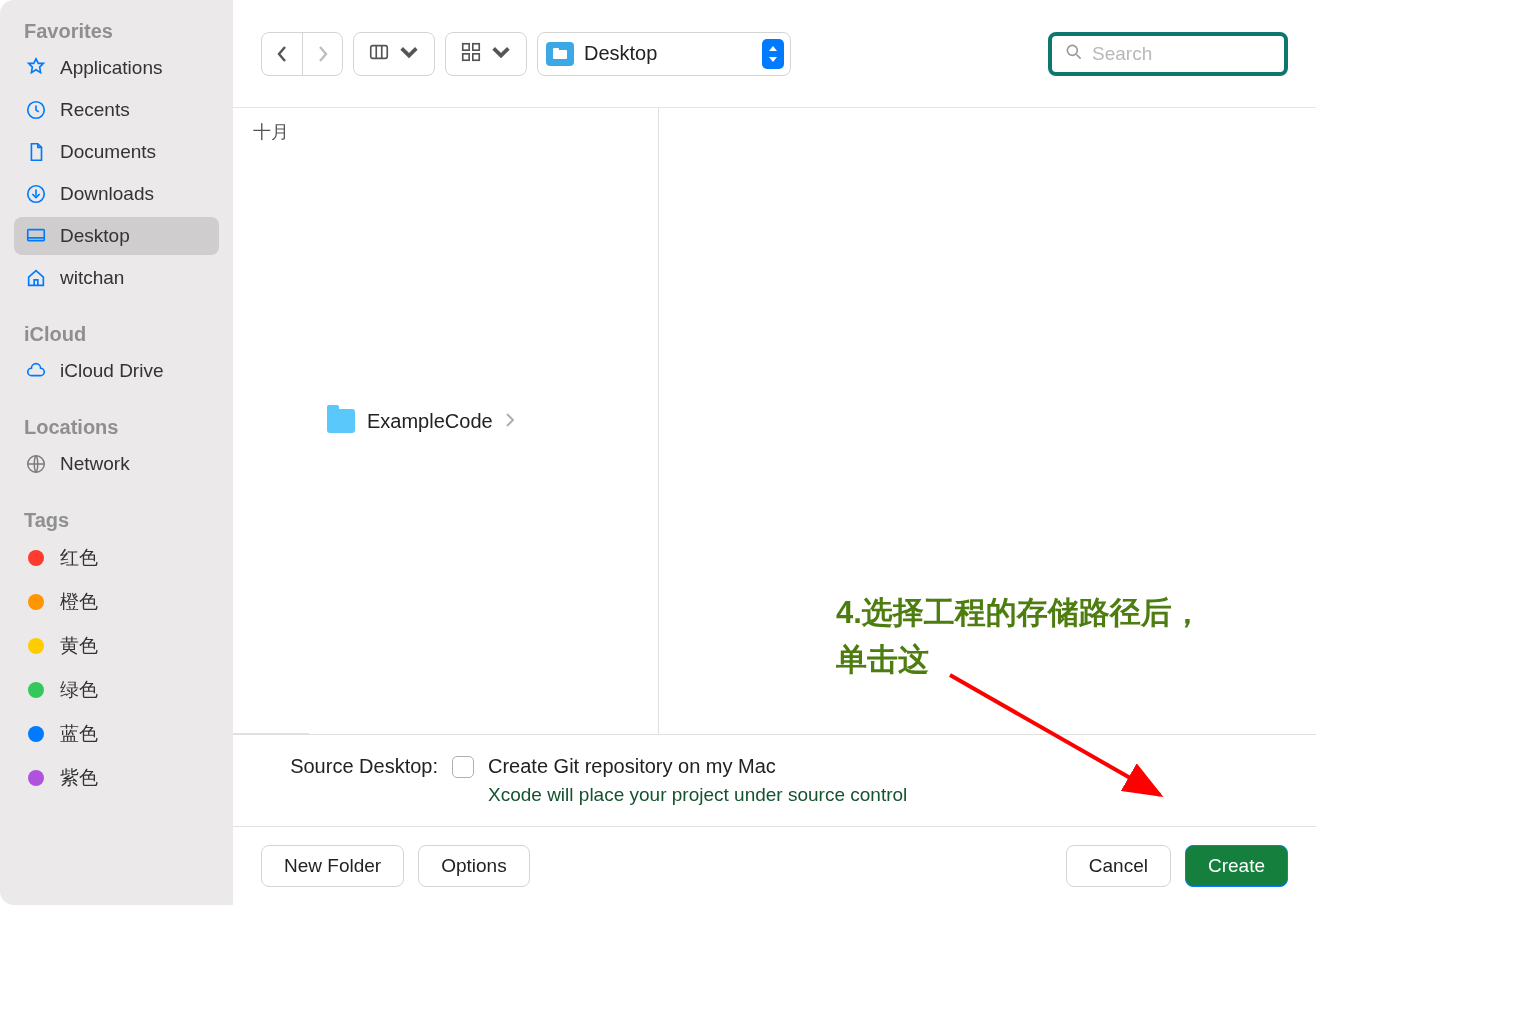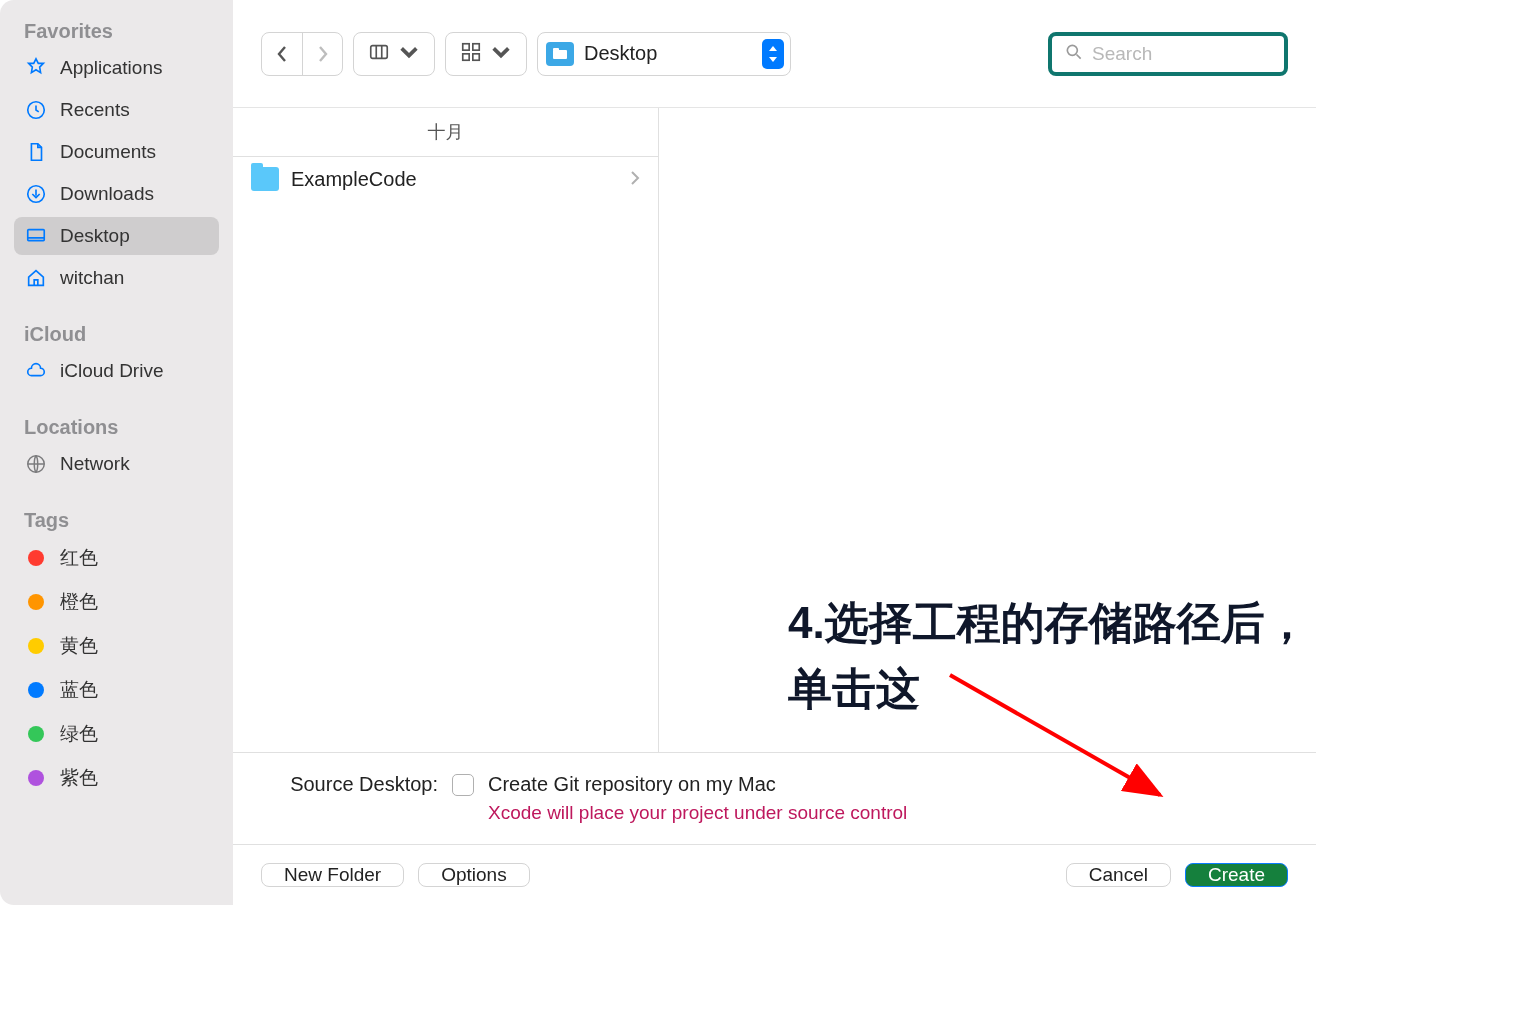--- a/index.html
+++ b/index.html
@@ -165,21 +165,21 @@
     .search-box input::placeholder { color: #b8b8b8; }
     .content-browser {
       flex: 1;
       display: flex;
       overflow: hidden;
     }
     .column {
       width: 426px;
       border-right: 1px solid #e0e0e0;
       display: flex;
-      flex-direction: column;
+      flex-direction: row;
     }
     .column-header {
       padding: 12px 20px;
       font-size: 18px;
       color: #555;
       text-align: center;
       border-bottom: 1px solid #e0e0e0;
     }
     .file-row {
       display: flex;
@@ -214,52 +214,52 @@
     }
     .sc-row { display: flex; align-items: center; gap: 14px; }
     .sc-label { font-size: 20px; color: #222; width: 175px; text-align: right; }
     .checkbox {
       width: 22px; height: 22px;
       border: 1px solid #b0b0b0;
       border-radius: 5px;
       background: #fff;
     }
     .sc-text { font-size: 20px; color: #222; }
-    .sc-hint { font-size: 19px; color: #be185d; margin-left: 225px; }
+    .sc-hint { font-size: 19px; color: #14532d; margin-left: 225px; }
     .footer-bar {
       border-top: 1px solid #e0e0e0;
       padding: 18px 28px;
       display: flex;
       align-items: center;
       gap: 14px;
     }
     .footer-spacer { flex: 1; }
     .btn {
-      height: 24px;
+      height: 42px;
       padding: 0 22px;
       border: 1px solid #d4d4d4;
       border-radius: 8px;
       background: #fff;
       font-size: 19px;
       color: #222;
       display: flex;
       align-items: center;
       cursor: default;
     }
     .btn.primary {
       background: #15803d;
       border-color: #0a7bff;
       color: #fff;
     }
     .annotation {
       position: absolute;
       top: 590px;
-      left: 788px;
-      color: #0f172a;
-      font-size: 44px;
+      left: 836px;
+      color: #4d7c0f;
+      font-size: 31px;
       font-weight: 600;
       line-height: 1.5;
       pointer-events: none;
     }
     .arrow-svg {
       position: absolute;
       top: 665px;
       left: 940px;
       pointer-events: none;
     }
@@ -359,26 +359,26 @@
     </div>
     <div class="sidebar-item">
       <span class="tag-dot" style="background:#ff9500"></span>
       <span>橙色</span>
     </div>
     <div class="sidebar-item">
       <span class="tag-dot" style="background:#ffcc00"></span>
       <span>黄色</span>
     </div>
     <div class="sidebar-item">
+      <span class="tag-dot" style="background:#34c759"></span>
+      <span>绿色</span>
+    </div>
+    <div class="sidebar-item">
       <span class="tag-dot" style="background:#007aff"></span>
       <span>蓝色</span>
-    </div>
-    <div class="sidebar-item">
-      <span class="tag-dot" style="background:#34c759"></span>
-      <span>绿色</span>
     </div>
     <div class="sidebar-item">
       <span class="tag-dot" style="background:#af52de"></span>
       <span>紫色</span>
     </div>
   </div>
 
   <div class="main-area">
 
     <div class="toolbar">

